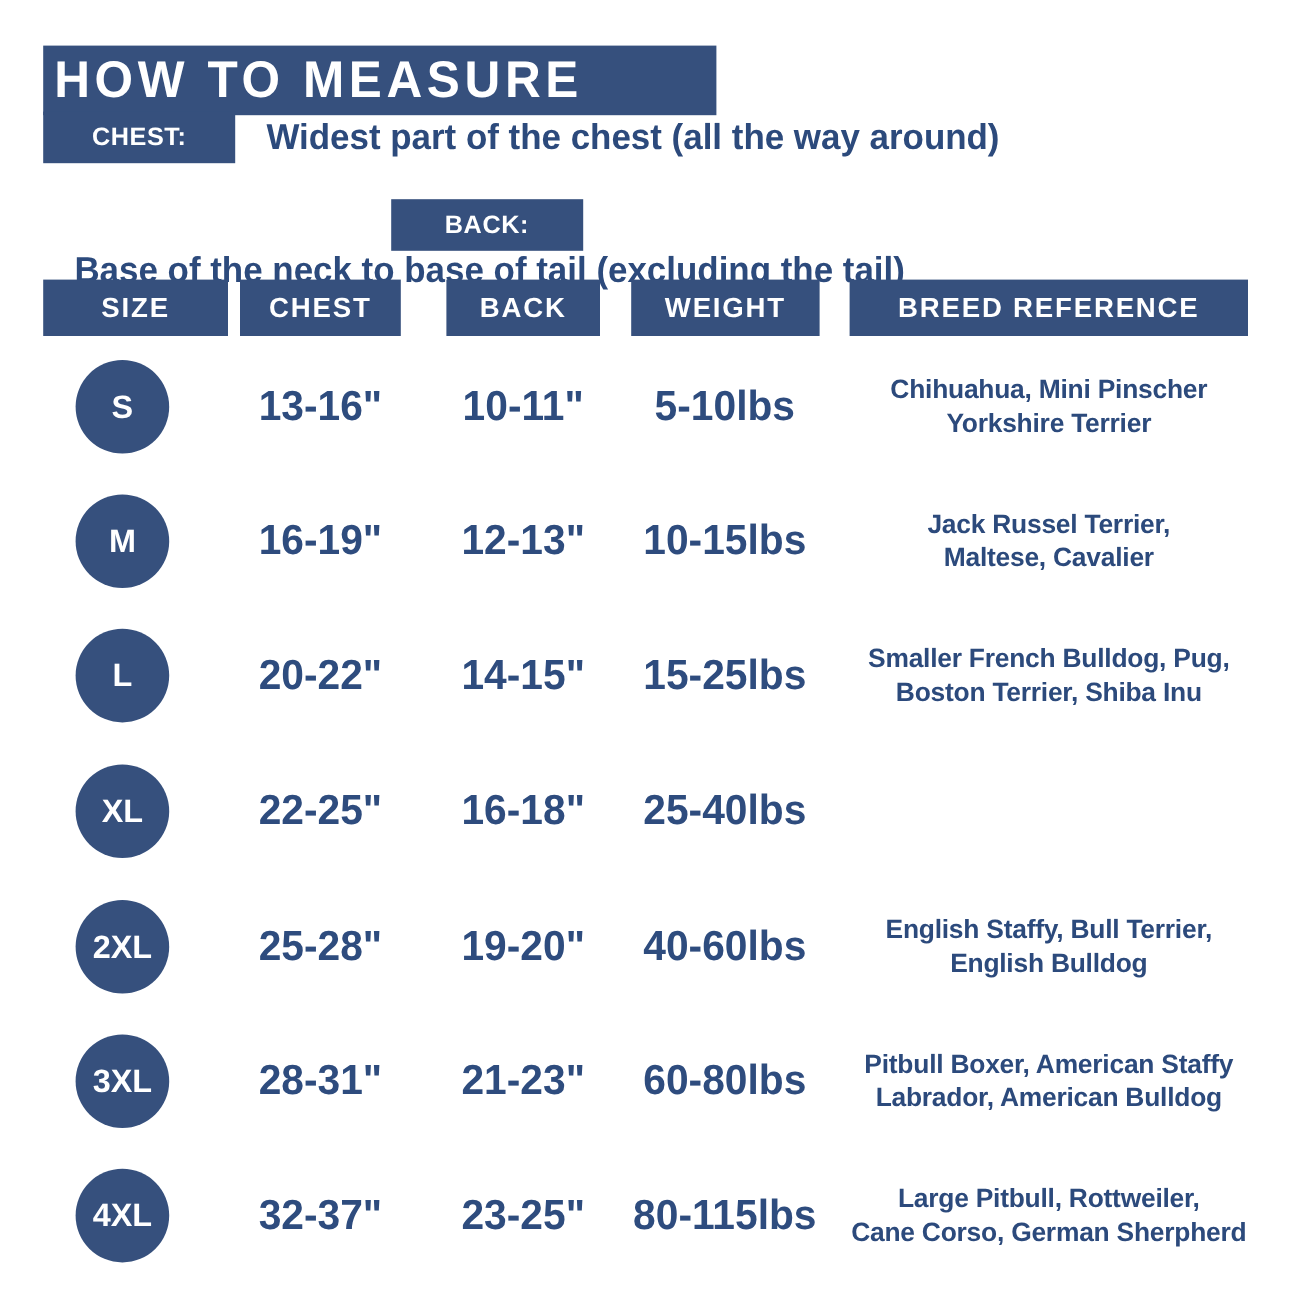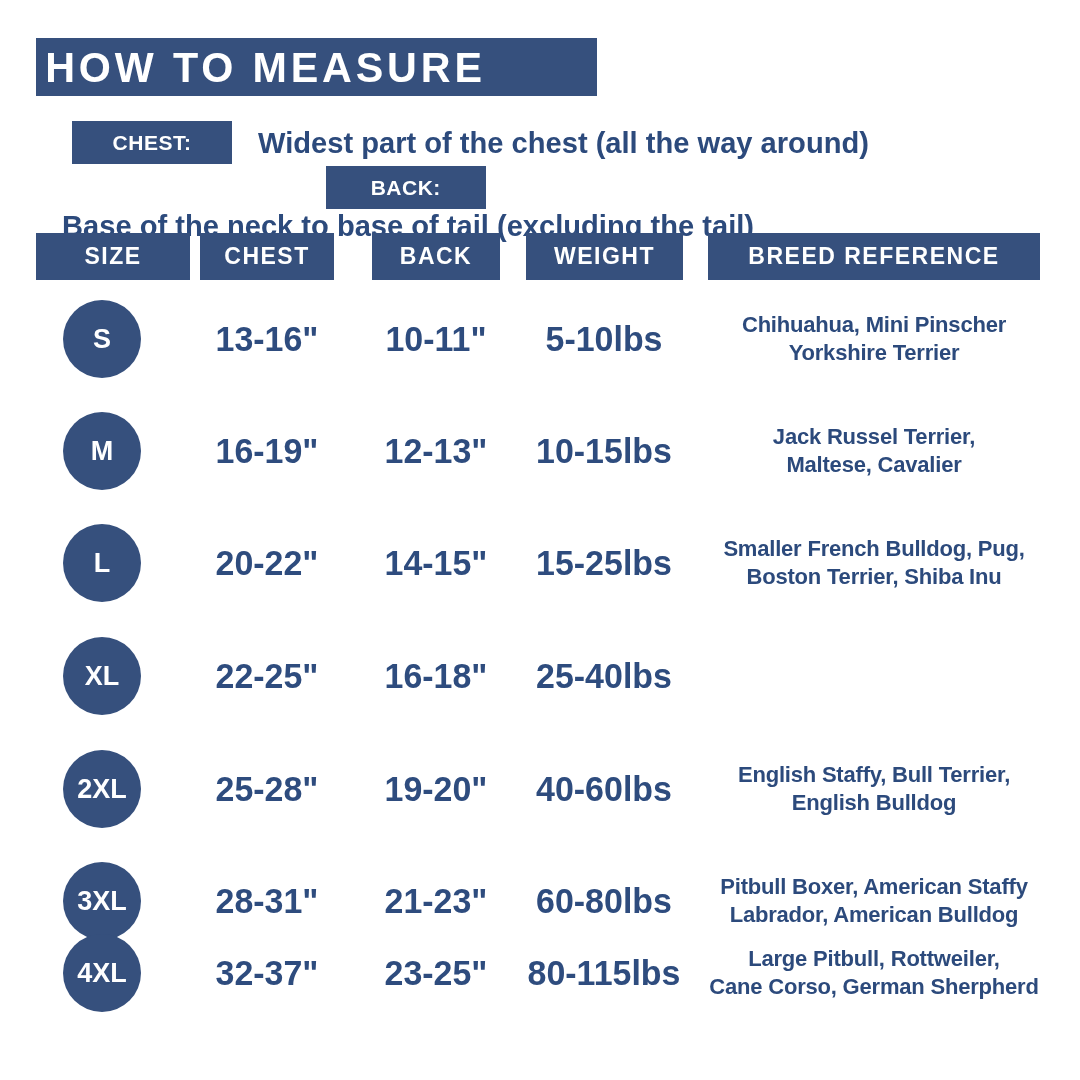--- a/index.html
+++ b/index.html
@@ -11,21 +11,21 @@
   .title-bar{
     position:absolute;left:36px;top:38px;width:561px;height:58px;
     background:#36507D;display:flex;align-items:center;
   }
   .title-bar .title-text{
     color:#ffffff;font-size:43px;font-weight:700;letter-spacing:4px;white-space:nowrap;
     transform:scaleX(.96);
   }
   
   .measure-row{position:absolute;left:36px;height:43px;display:flex;align-items:center;}
-  .measure-row.chest{top:121px;margin-left:36px;}
+  .measure-row.chest{top:93px;}
   .measure-row.back{top:166px;flex-direction:column;}
   .measure-label{
     width:160px;height:43px;background:#36507D;color:#ffffff;
     display:flex;align-items:center;justify-content:center;
     font-size:21px;font-weight:700;letter-spacing:.5px;flex:none;
   }
   .measure-desc{
     margin-left:26px;font-size:30px;font-weight:700;color:#2C4A7C;white-space:nowrap;
     transform:scaleX(.97);transform-origin:left center;
   }
@@ -157,21 +157,21 @@
     </div>
     <div class="cell c-chest num">28-31"</div>
     <div class="cell c-back num">21-23"</div>
     <div class="cell c-weight num">60-80lbs</div>
     <div class="cell c-breed">
       <div class="breed"><span>Pitbull Boxer, American Staffy</span><br>
       <span>Labrador, American Bulldog</span></div>
     </div>
   </div>
 
-  <div class="row" style="top:917px">
+  <div class="row" style="top:957px">
     <div class="cell c-size">
       <div class="size-circle">4XL</div>
     </div>
     <div class="cell c-chest num">32-37"</div>
     <div class="cell c-back num">23-25"</div>
     <div class="cell c-weight num">80-115lbs</div>
     <div class="cell c-breed">
       <div class="breed"><span>Large Pitbull, Rottweiler,</span><br>
       <span>Cane Corso, German Sherpherd</span></div>
     </div>

